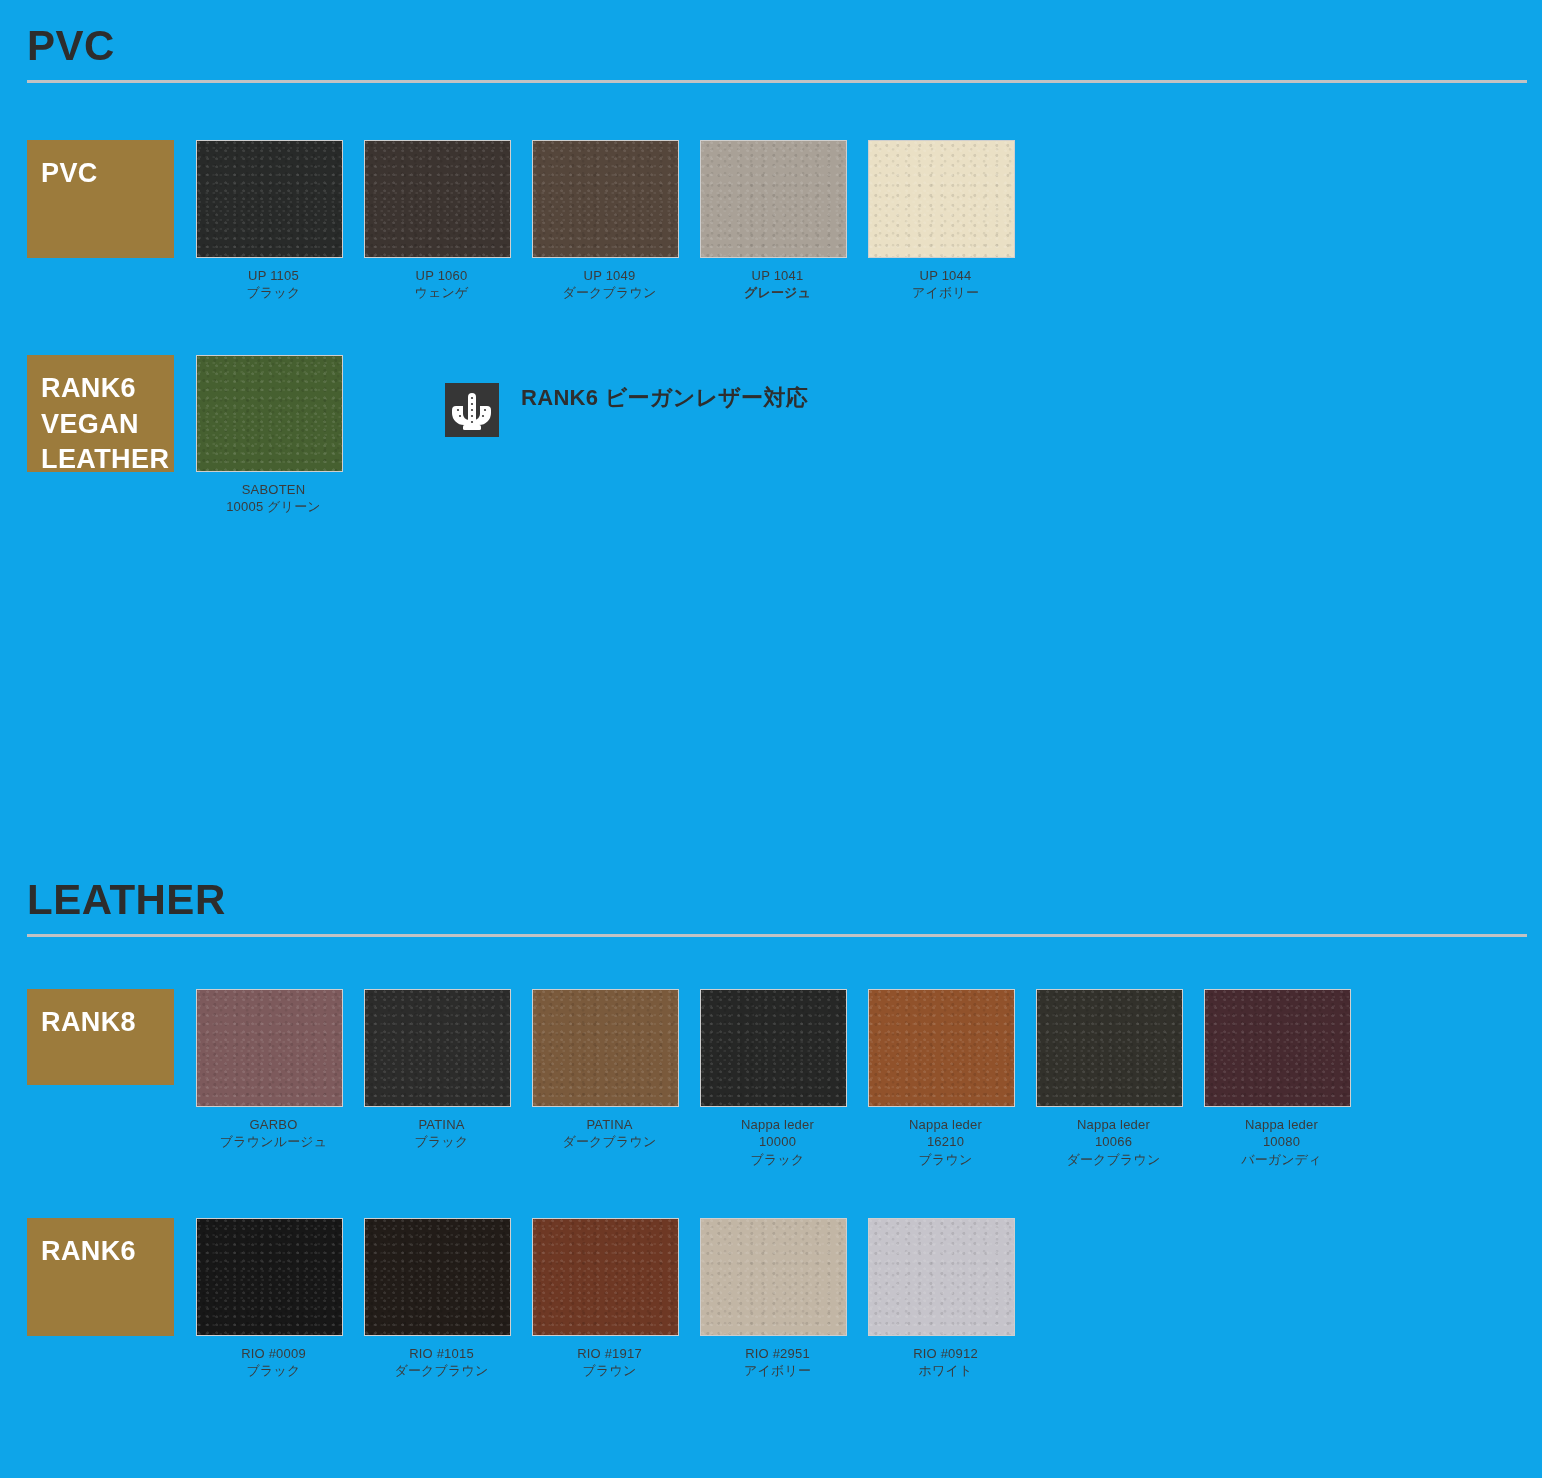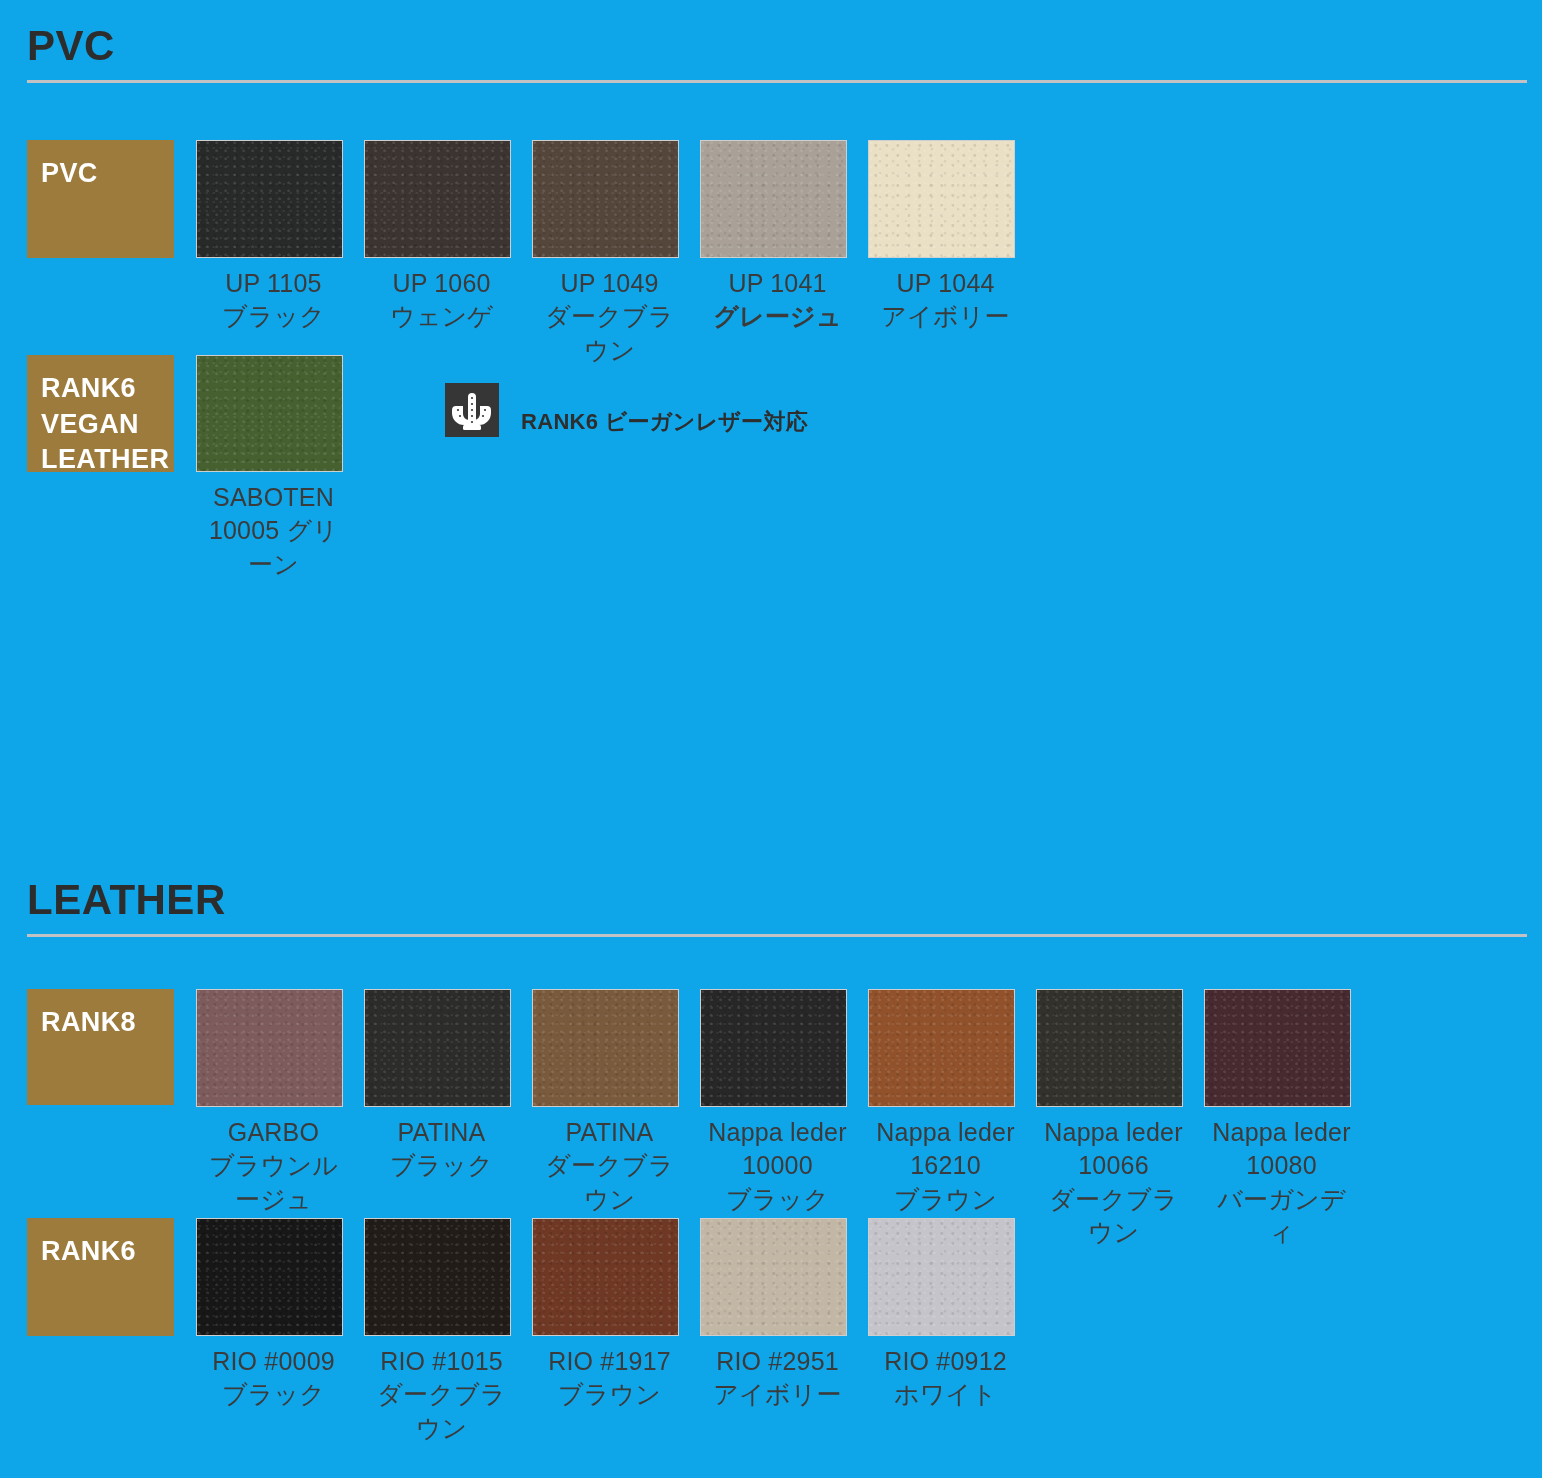--- a/index.html
+++ b/index.html
@@ -76,21 +76,21 @@
   .swatch-chip {
     width: 147px;
     height: 118px;
     border: 1px solid #cfcfcf;
     background-size: cover;
     position: relative;
   }
   .swatch-chip.tall { height: 117px; }
   .swatch-label {
     margin-top: 9px;
-    font-size: 25px;
+    font-size: 13px;
     line-height: 1.33;
     color: #3b3b3b;
     letter-spacing: 0.2px;
     white-space: pre-line;
     margin-left: 8px;
   }
 
   
   .grain::after {
     content: "";
@@ -101,21 +101,21 @@
       radial-gradient(circle at 18% 22%, rgba(255,255,255,.35) 0 1.1px, transparent 1.6px),
       radial-gradient(circle at 62% 44%, rgba(0,0,0,.30) 0 1.2px, transparent 1.8px),
       radial-gradient(circle at 38% 78%, rgba(255,255,255,.22) 0 1px, transparent 1.5px),
       radial-gradient(circle at 85% 68%, rgba(0,0,0,.22) 0 1.1px, transparent 1.7px);
     background-size: 9px 8px, 11px 10px, 7px 9px, 13px 12px;
   }
 
   
   .vegan-note {
     display: flex;
-    align-items: flex-end;
+    align-items: flex-start;
     margin-left: 22px;
     padding-left: 45px;
   }
   .cactus-badge {
     width: 54px;
     height: 54px;
     background: #363636;
     flex: 0 0 54px;
     display: block;
   }
@@ -225,21 +225,21 @@
   </div>
 
   <div class="section" style="top:878px;">
     <div class="section-head">
       <h1 class="section-title">LEATHER</h1>
       <div class="section-rule"></div>
     </div>
   </div>
 
   <div class="row" style="top:989px;">
-    <div class="rank-box" style="height:116px;">
+    <div class="rank-box" style="height:96px;">
       <span class="rank-line">RANK8</span>
     </div>
     <div class="swatch-strip">
 
       <div class="swatch-cell">
         <div class="swatch-chip grain" style="background-color:#7d5a5c;"></div>
         <div class="swatch-label">GARBO</div>
         <div class="swatch-label" style="margin-top:0;">ブラウンルージュ</div>
       </div>
 

